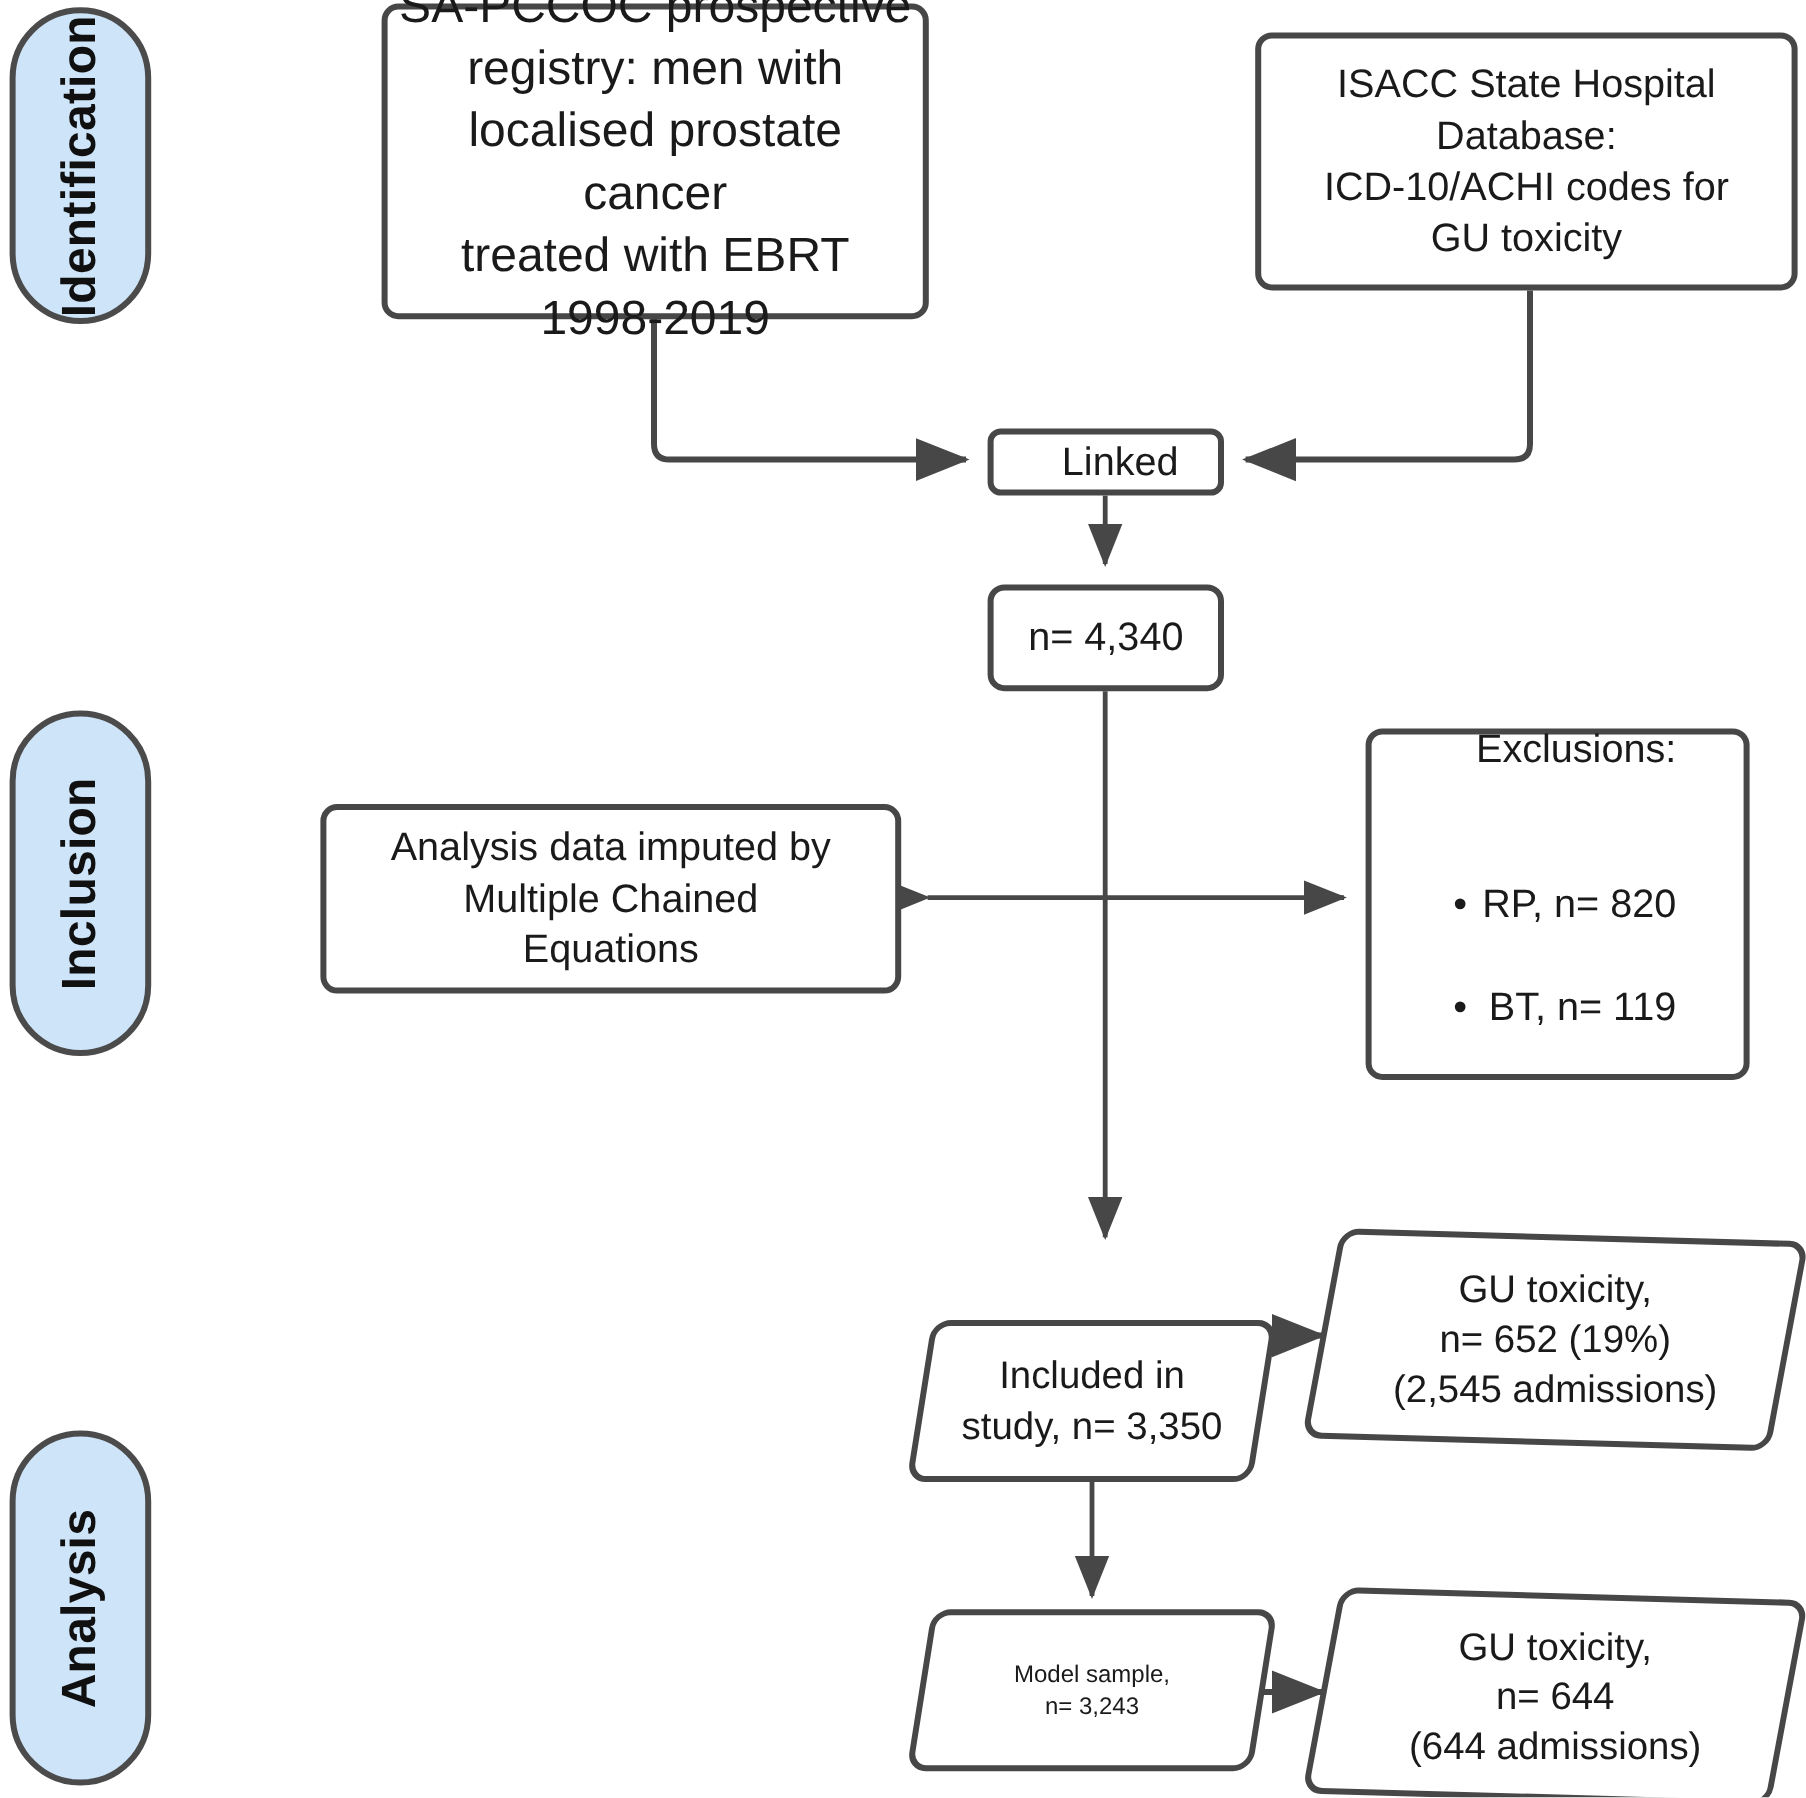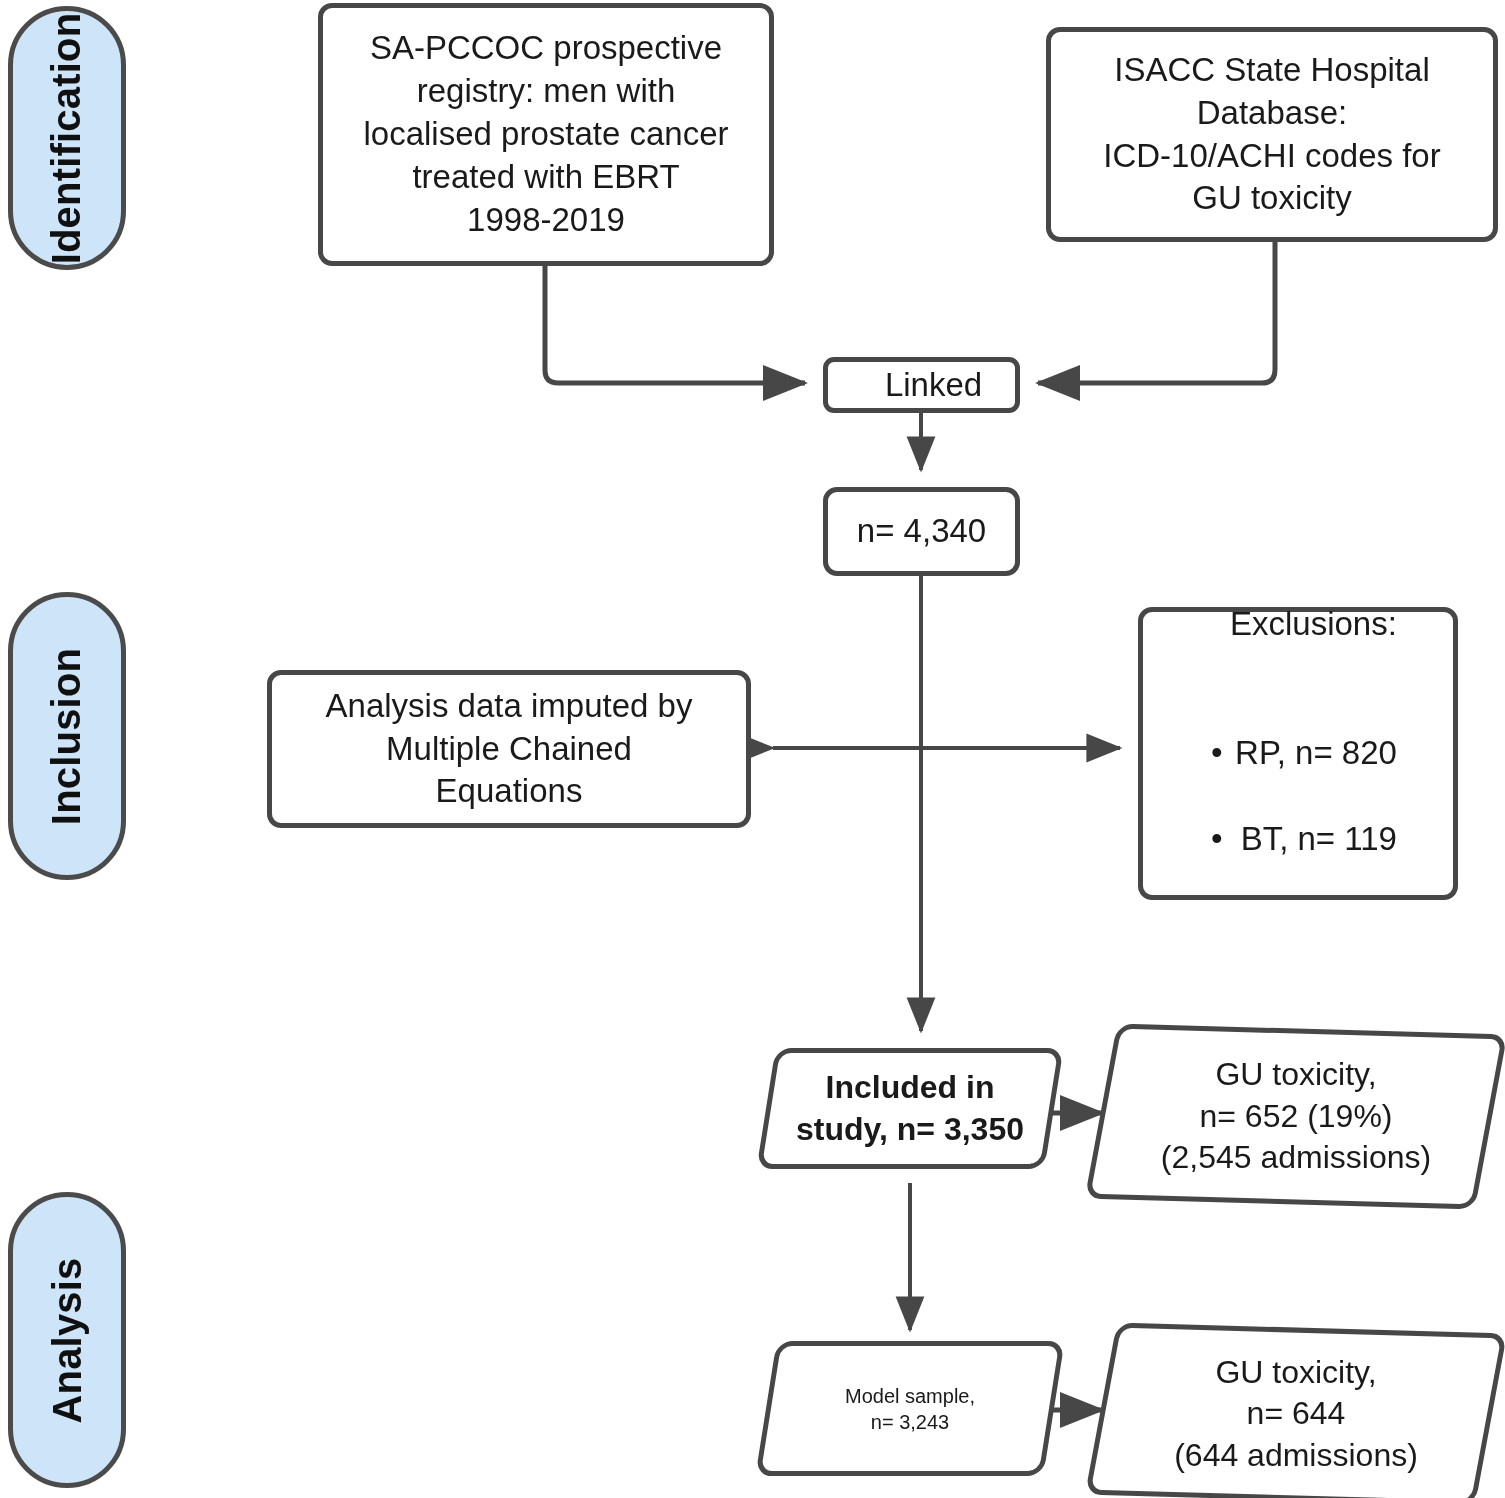--- a/index.html
+++ b/index.html
@@ -90,37 +90,37 @@
     white-space: pre-line;
     line-height: 1.30;
     color: #1a1a1a;
   }
 
   
   #pill-identification { left: 8px;  top: 6px;    width: 118px; height: 264px; }
   #pill-inclusion      { left: 8px;  top: 592px;  width: 118px; height: 288px; }
   #pill-analysis       { left: 8px;  top: 1192px; width: 118px; height: 296px; }
 
-  #node-registry   { left: 318px;  top: 3px;    width: 456px; height: 263px; font-size: 33px; }
+  #node-registry   { left: 318px;  top: 3px;    width: 456px; height: 263px; font-size: 40px; }
   #node-isacc      { left: 1046px; top: 27px;   width: 452px; height: 215px; font-size: 33px; }
   #node-linked     { left: 823px;  top: 357px;  width: 197px; height: 56px;  font-size: 33px; border-radius: 11px; padding-left: 24px; }
   #node-total      { left: 823px;  top: 487px;  width: 197px; height: 89px;  font-size: 33px; }
   #node-imputed    { left: 267px;  top: 670px;  width: 484px; height: 158px; font-size: 33px; }
   #node-exclusions { left: 1138px; top: 607px;  width: 320px; height: 293px; font-size: 33px; }
   #node-exclusions .txt { text-align: left; padding: 0 4px 0 10px; }
   #node-exclusions .exc-title { display: block; text-align: right; }
   #node-exclusions ul { list-style: none; margin: 0; padding: 0; }
   #node-exclusions li { position: relative; padding-left: 30px; text-align: right; }
   #node-exclusions li::before {
     content: "\2022";
     position: absolute;
     left: 6px; top: 0;
   }
 
-  #para-included    { left: 766px;  top: 1048px; width: 288px; height: 121px; font-weight: bold; }
+  #para-included    { left: 766px;  top: 1100px; width: 288px; height: 135px; }
   #para-included .shell { transform: skewX(-9deg); }
   #para-included .txt   { font-size: 32px; }
 
   #para-gu1 { left: 1100px; top: 1029px; width: 392px; height: 175px; }
   #para-gu1 .shell { transform: skewX(-9deg) rotate(1.6deg); }
   #para-gu1 .txt   { font-size: 32px; }
 
   #para-model { left: 766px; top: 1341px; width: 288px; height: 135px; }
   #para-model .shell { transform: skewX(-9deg); }
   #para-model .txt   { font-size: 20px; }

